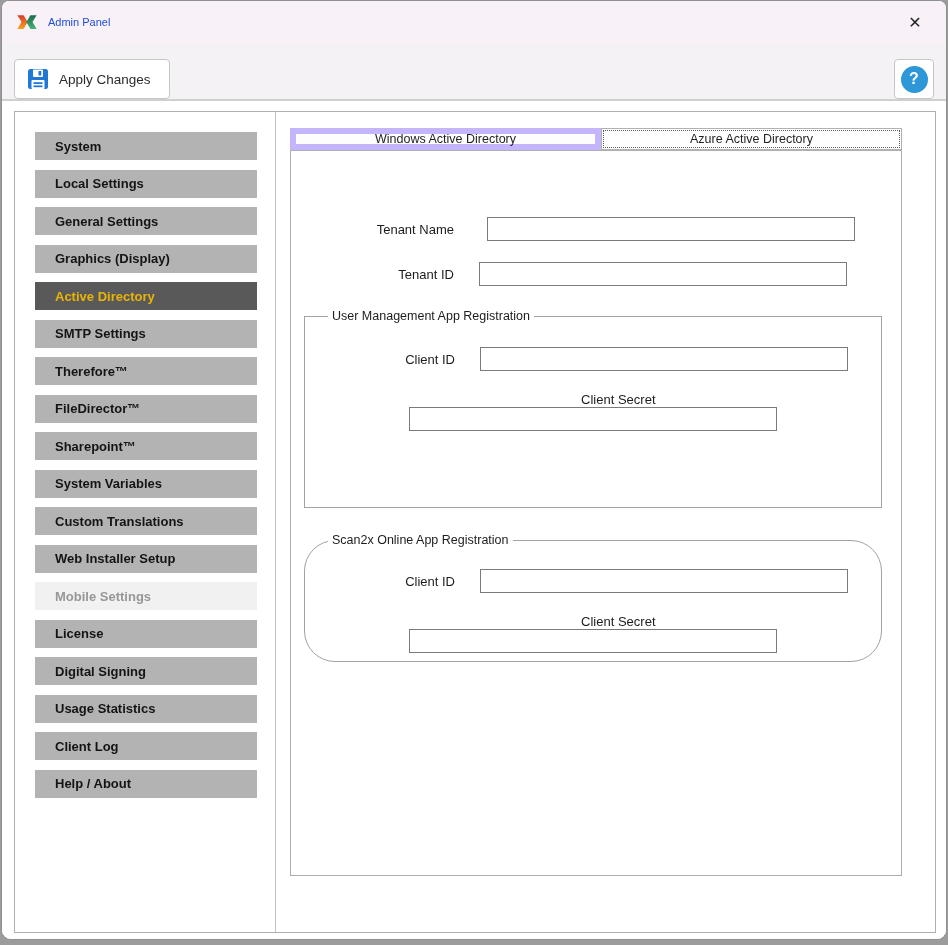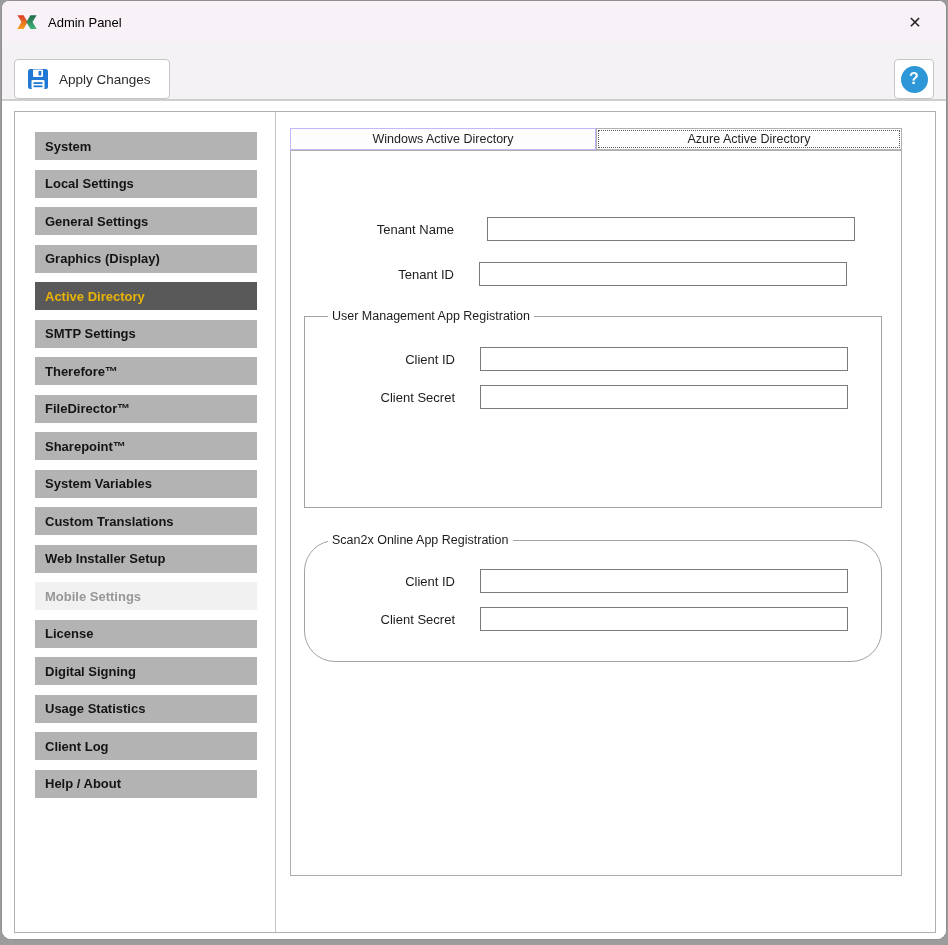--- a/index.html
+++ b/index.html
@@ -18,21 +18,21 @@
     display:flex; flex-direction:column;
   }
   
   .titlebar {
     height:42px; background:#f8f2f8;
     display:flex; align-items:center;
     padding:0 14px;
     flex:0 0 auto;
   }
   .app-icon { width:22px; height:20px; margin-right:10px; flex:0 0 auto; }
-  .title-text { font-size:13px; color:#000000; }
+  .title-text { font-size:11px; color:#1d4ed8; }
   .close-btn {
     margin-left:auto; width:34px; height:30px;
     display:flex; align-items:center; justify-content:center;
     font-size:16px; color:#222; cursor:default; border-radius:4px;
   }
   
   .toolbar {
     height:58px; background:#f4f2f4;
     border-bottom:2px solid #cfcfcf;
     display:flex; align-items:flex-end;
@@ -64,34 +64,34 @@
     border:1px solid #b0b0b0;
     background:#fff;
     display:flex;
   }
   
   .sidebar { width:261px; border-right:1px solid #c3c3c3; padding:20px 0 0 20px; }
   .side-item {
     width:222px; height:28px; margin-bottom:9.5px;
     background:#b3b3b3;
     display:flex; align-items:center;
-    padding-left:10px;
+    padding-left:20px;
     font-size:13px; font-weight:bold; color:#141414;
     cursor:default;
   }
   .side-item.active { background:#595959; color:#eab308; }
   .side-item.disabled { background:#f1f1f1; color:#979797; }
   
   .content { flex:1 1 auto; padding:16px 0 0 14px; }
   .tabs { display:flex; width:612px; }
   .tab {
     flex:1 1 0; height:22px;
     display:flex; align-items:center; justify-content:center;
     font-size:12.5px; color:#1f1f1f;
-    background:#fdfdfd; border:1px solid #c4b5fd;
+    background:#fdfdfd; border:6px solid #c4b5fd;
   }
   .tab.selected {
     background:#ffffff; border:1px solid #b0b0b0;
     outline:1px dotted #5a5a5a; outline-offset:-3px;
   }
   .tab-panel {
     width:612px; height:726px;
     border:1px solid #adadad; border-top:1px solid #b0b0b0;
     background:#fff;
   }
@@ -117,21 +117,21 @@
   }
   .groupbox .group-title {
     position:absolute; top:-8px; left:8px;
     background:#fff; padding:0 4px;
     font-size:12.5px; color:#1c1c1c;margin-left:15px;
   }
   .group-um    { margin-top:30px; height:192px; }
   .group-scan  { margin-top:32px; height:122px;border-radius:31px; }
   .groupbox .form-row .lbl { width:150px; }
   .g-row-1 { margin-top:30px; }
-  .g-row-2 { margin-top:14px; }
+  .g-row-2 { margin-top:21px;flex-direction:column; }
   .group-scan .g-row-1 { margin-top:28px; }
 </style>
 </head>
 <body>
 
 <div class="window">
 
   <div class="titlebar">
     <svg class="app-icon" viewBox="0 0 32 22">
       <defs>

